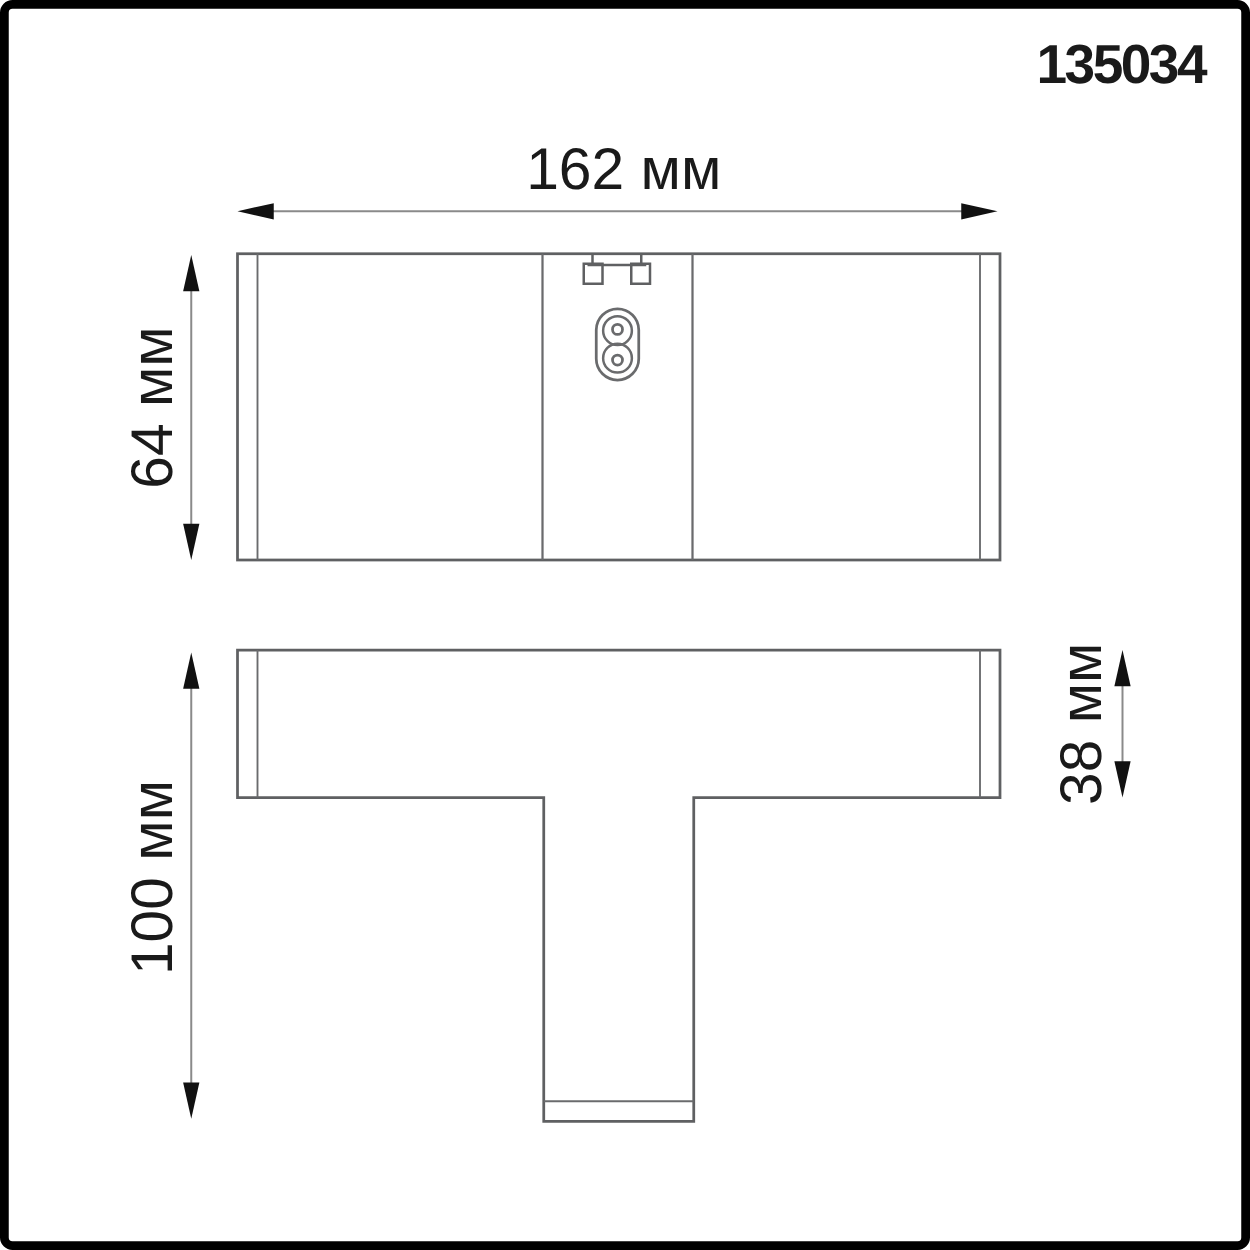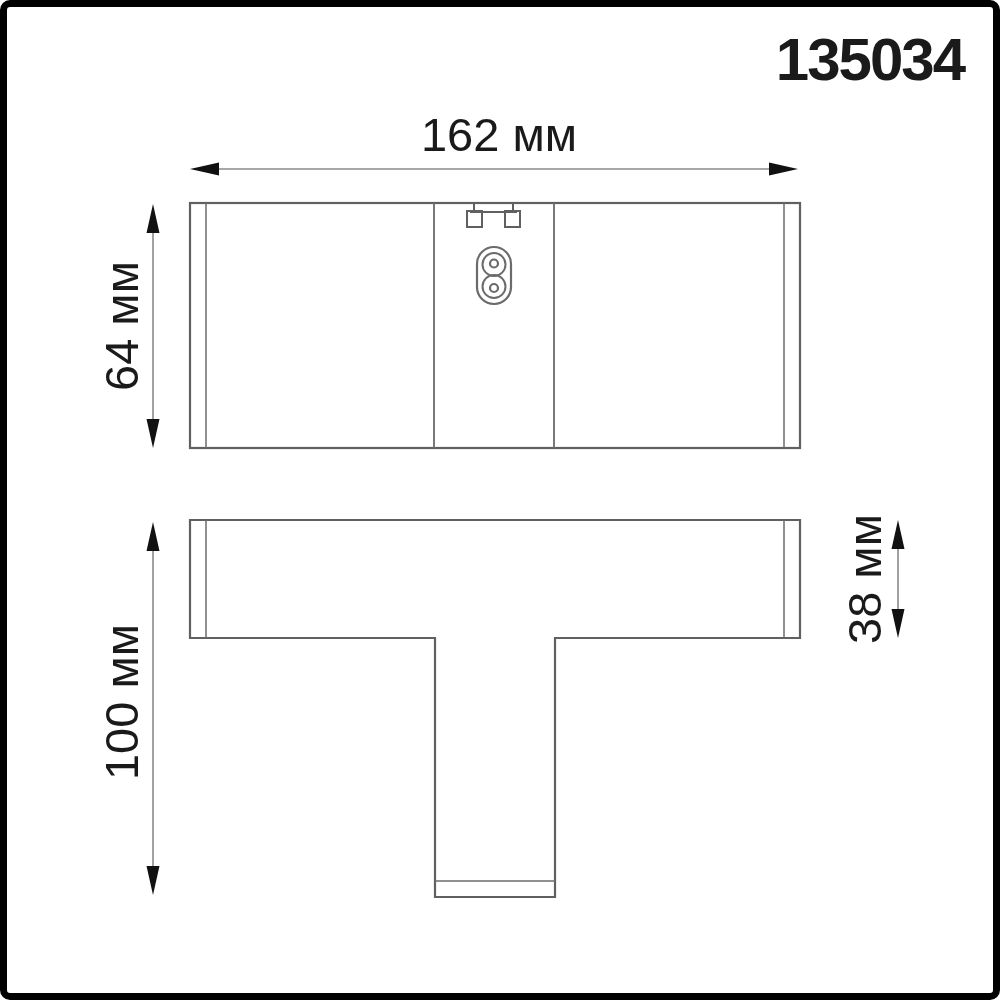--- a/index.html
+++ b/index.html
@@ -22,21 +22,21 @@
     width: 1000px; height: 1000px;
     box-sizing: border-box;
     border: 7px solid #000000;
     border-radius: 10px;
     pointer-events: none;
   }
   .article-number {
     position: absolute;
     top: 30px;
     right: 36px;
-    font-size: 60px;
+    font-size: 44px;
     font-weight: bold;
     letter-spacing: -2px;
     color: #1a1a1a;
     line-height: 1;
   }
   svg { position: absolute; left: 0; top: 0; }
   svg text {
     font-family: "Liberation Sans", sans-serif;
     font-size: 47px;
     fill: #1a1a1a;

